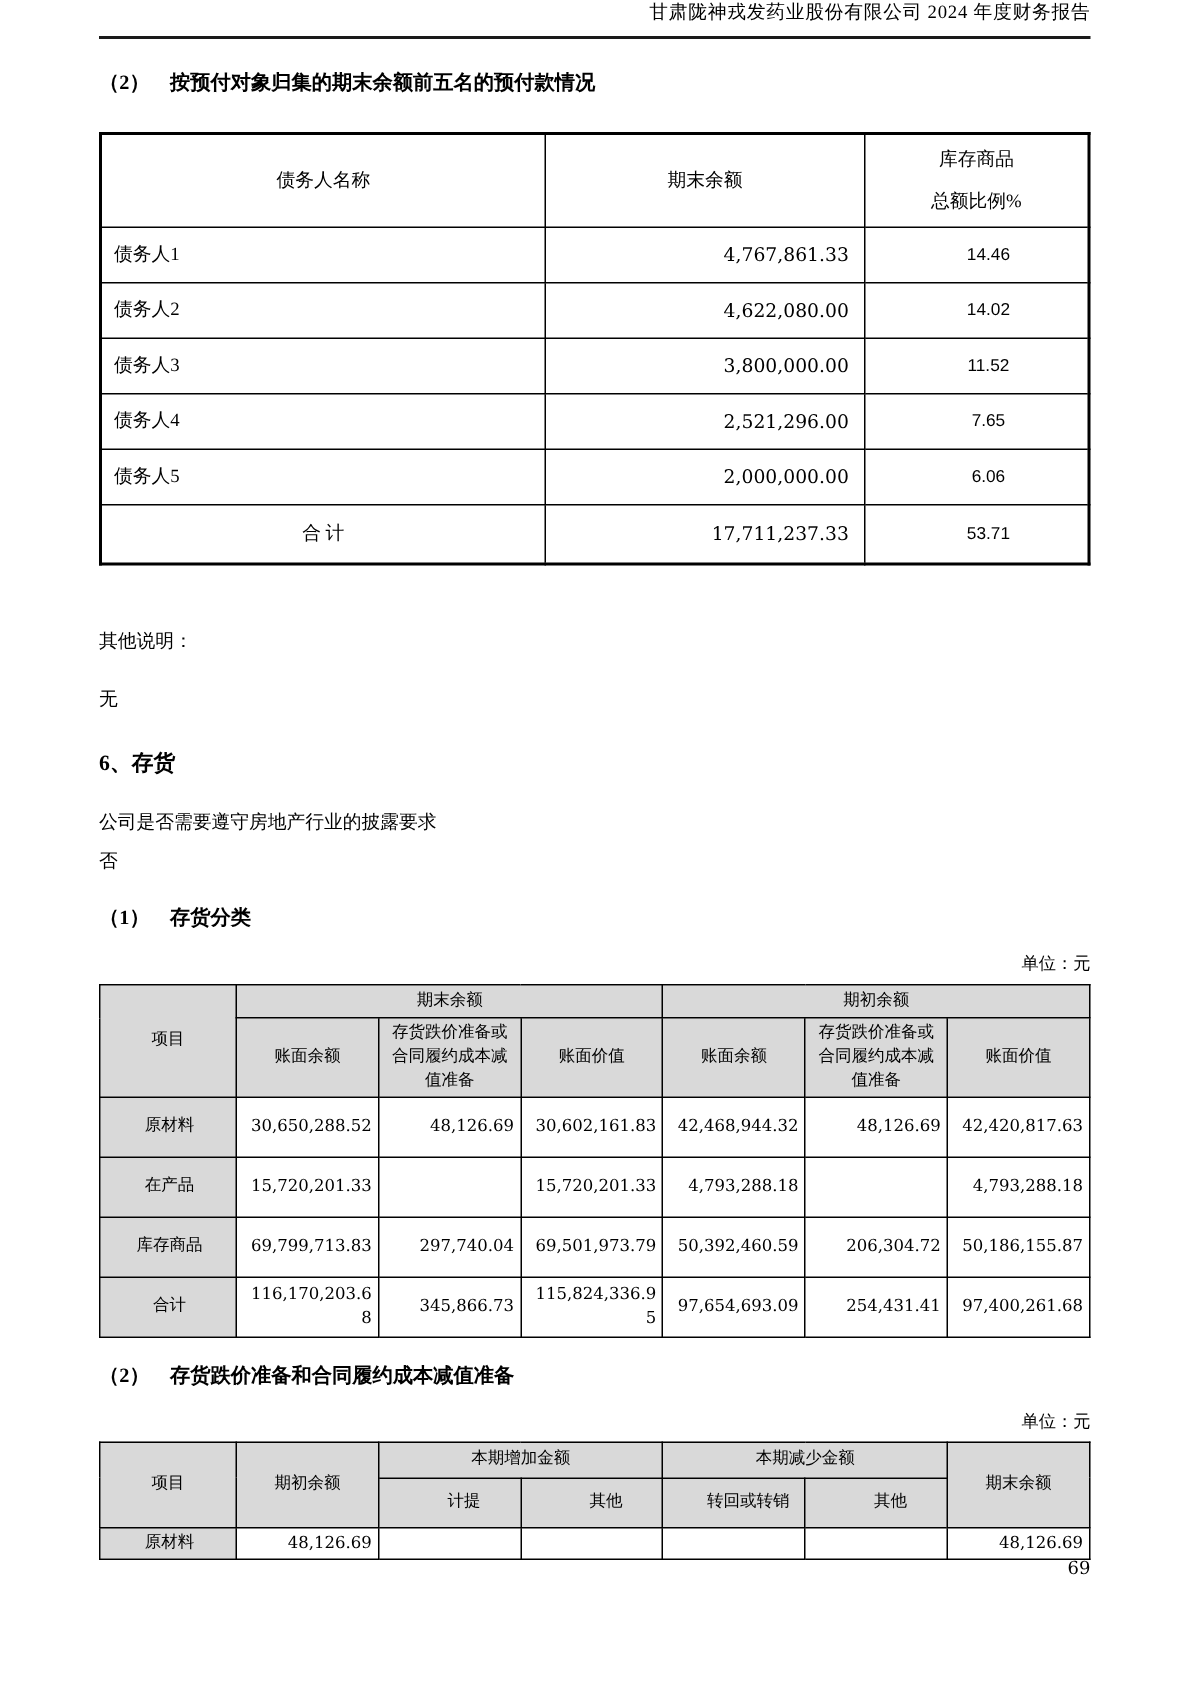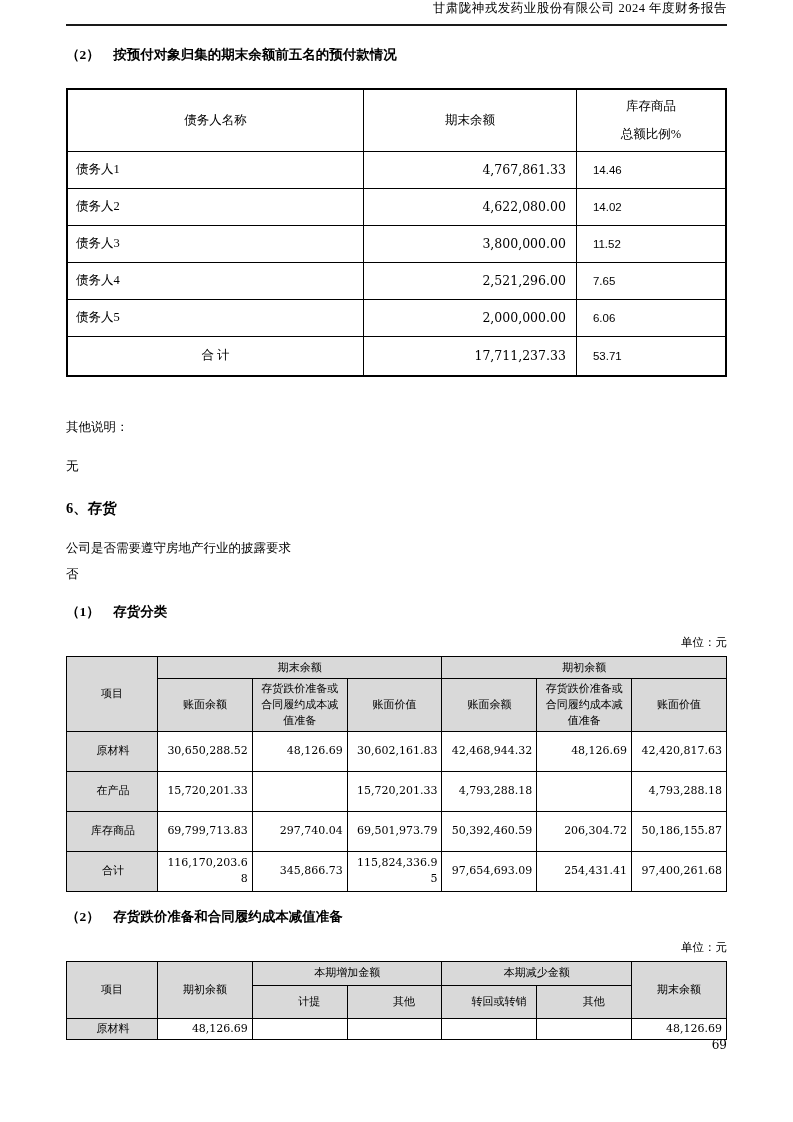--- a/index.html
+++ b/index.html
@@ -31,21 +31,21 @@
   table { width:100%; border-collapse:collapse; table-layout:fixed; }
   td { border:1px solid #000; vertical-align:middle; }
 
   
   .t1 { margin-top:24px; border:2px solid #000; font-size:12.5px; }
   .t1 .head td { height:62px; text-align:center; }
   .t1 .ratio-head div { line-height:1; }
   .t1 .ratio-head .l2 { margin-top:16px; }
   .t1 td.name { padding-left:8px; height:37px; text-align:left; }
   .t1 td.amt  { padding-right:10px; text-align:right; font-family:"DejaVu Serif",serif; }
-  .t1 td.pct  { text-align:left; font-family:"Liberation Sans",sans-serif; font-size:11.5px;padding-left:16px; }
+  .t1 td.pct  { text-align:center; font-family:"Liberation Sans",sans-serif; font-size:11.5px;padding-left:16px; }
   .t1 .total td { height:40px; }
   .t1 .total .name { text-align:center; padding-left:0;margin-left:48px; }
 
   
   .t2, .t3 { border:1.5px solid #000; font-size:11px; margin-top:6px; }
   .t2 td, .t3 td { padding:2px 4px; line-height:1.45; }
   .gray { background:#d9d9d9; }
   .ctr  { text-align:center; }
   .t2 td.item, .t3 td.item { text-align:center; padding-left:6px; }
   .t2 td.num, .t3 td.num {

